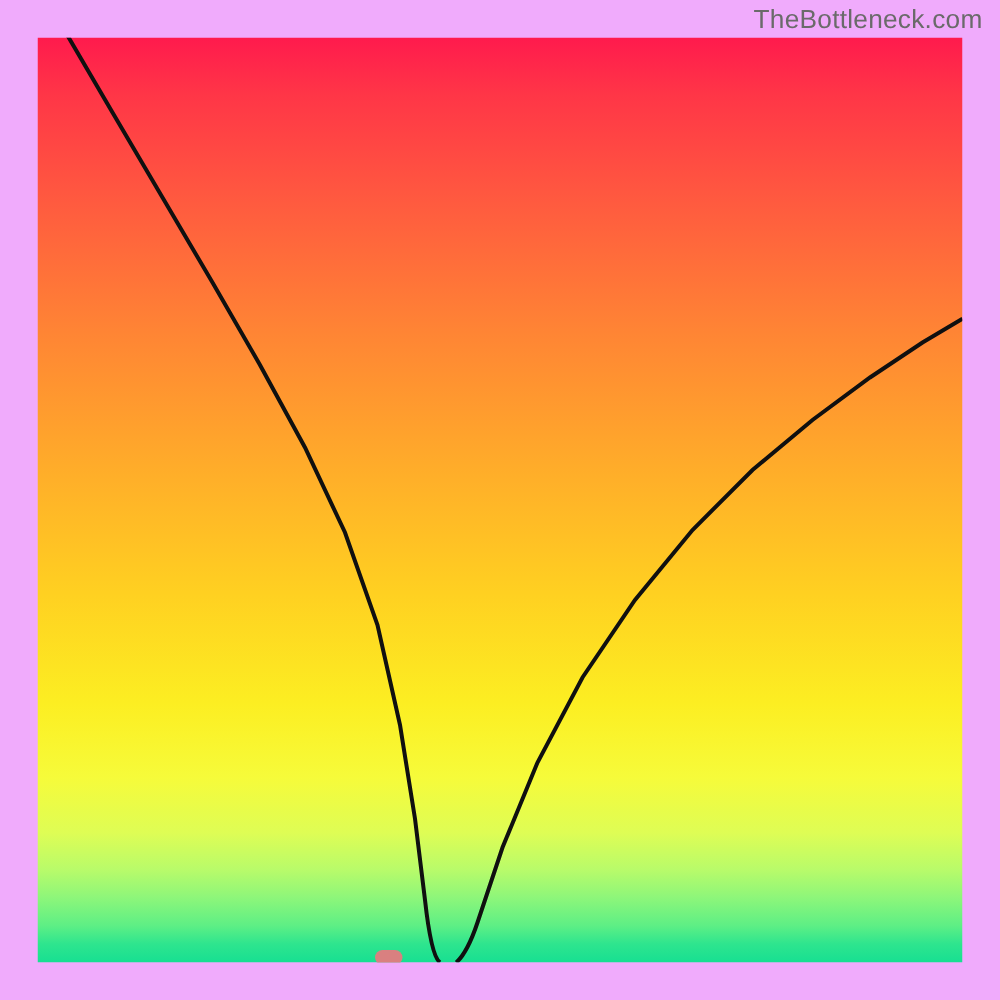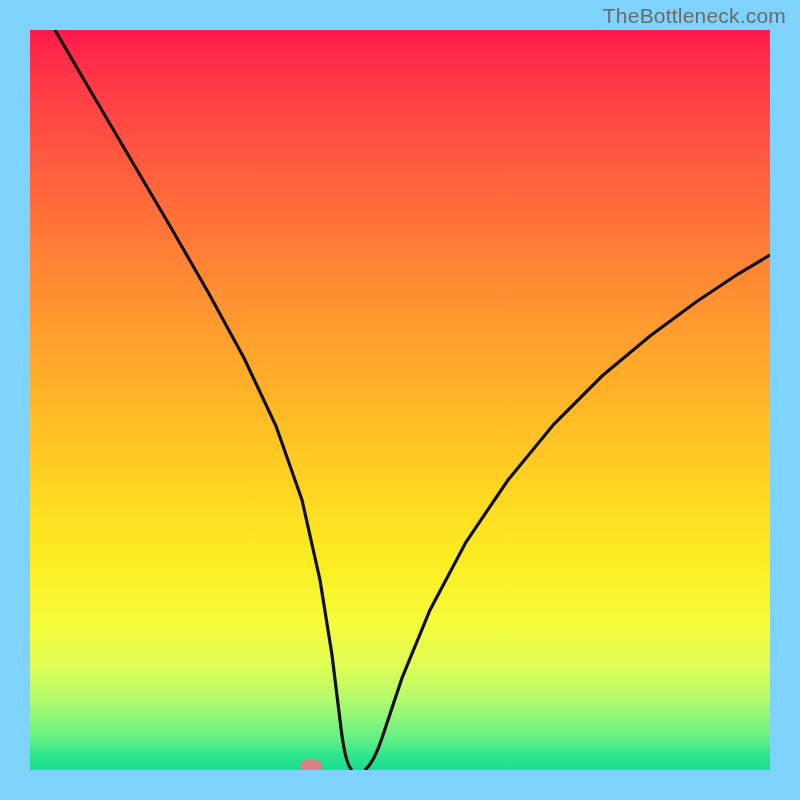--- a/index.html
+++ b/index.html
@@ -7,21 +7,21 @@
     padding: 0;
     width: 800px;
     height: 800px;
     overflow: hidden;
     background: #000;
     font-family: Arial, Helvetica, sans-serif;
   }
   .frame {
     position: absolute;
     inset: 0;
-    background: #7dd3fc;
+    background: #f0abfc;
   }
   .plot-area {
     position: absolute;
     left: 30px;
     top: 30px;
     width: 740px;
     height: 740px;
     overflow: hidden;
   }
   .gradient {

